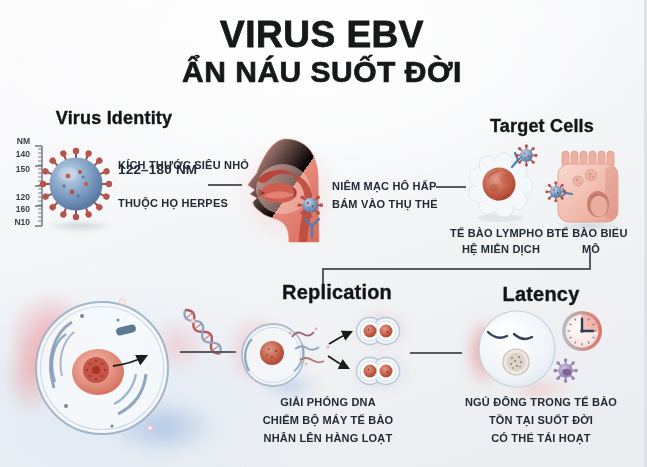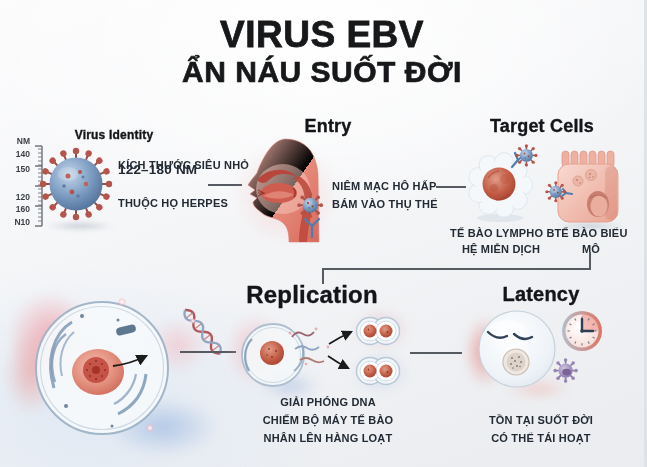--- a/index.html
+++ b/index.html
@@ -136,24 +136,23 @@
         </g>
         <circle cx="12" cy="12" r="6.8" fill="url(#gpurp)"></circle>
         <ellipse cx="13" cy="13.4" rx="4.2" ry="3.2" fill="#7b6397"></ellipse>
       </g>
     </defs>
   </svg>
 
   <div class="title">VIRUS EBV</div>
   <div class="subtitle">ẨN NÁU SUỐT ĐỜI</div>
 
-  <div class="h2" style="left:34px;top:128px;width:160px;font-size:12px;">Virus Identity</div>
-  <div class="h2" style="left:258px;top:116px;width:140px;font-size:18px;">Entry</div>
+  <div class="h2" style="left:34px;top:108px;width:160px;font-size:18px;">Virus Identity</div>
   <div class="h2" style="left:462px;top:116px;width:160px;font-size:18px;">Target Cells</div>
-  <div class="h2" style="left:232px;top:281px;width:160px;font-size:24px;">Replication</div>
+  <div class="h2" style="left:257px;top:281px;width:160px;font-size:20px;">Replication</div>
   <div class="h2" style="left:461px;top:283px;width:160px;font-size:20px;">Latency</div>
 
   <div class="rlabel" style="top:136px;">NM</div>
   <div class="rlabel" style="top:149px;">140</div>
   <div class="rlabel" style="top:164px;">150</div>
   <div class="rlabel" style="top:192px;">120</div>
   <div class="rlabel" style="top:204px;">160</div>
   <div class="rlabel" style="top:217px;">N10</div>
 
   <svg style="left:30px;top:144px;" width="14" height="84">
@@ -462,16 +461,17 @@
         <line x1="114.5" y1="23.8" x2="116.4" y2="24.9"></line>
           <line x1="119.8" y1="18.4" x2="120.9" y2="20.4"></line>
       </g>
       <line x1="127" y1="31" x2="127" y2="19" stroke="#2e3f54" stroke-width="2.4" stroke-linecap="round"></line>
       <line x1="127" y1="31" x2="138" y2="31" stroke="#2e3f54" stroke-width="2.4" stroke-linecap="round"></line>
       <circle cx="127" cy="31" r="1.8" fill="#2e3f54"></circle>
     </g>
     <use href="#sv24p" transform="translate(98,58) scale(1.05)"></use>
   </svg>
 
+  <div class="txt c" style="left:455px;top:396px;width:172px;">NGỦ ĐÔNG TRONG TẾ BÀO</div>
   <div class="txt c" style="left:455px;top:414px;width:172px;">TỒN TẠI SUỐT ĐỜI</div>
   <div class="txt c" style="left:455px;top:432px;width:172px;">CÓ THỂ TÁI HOẠT</div>
 
 </div>
 
 </body></html>

